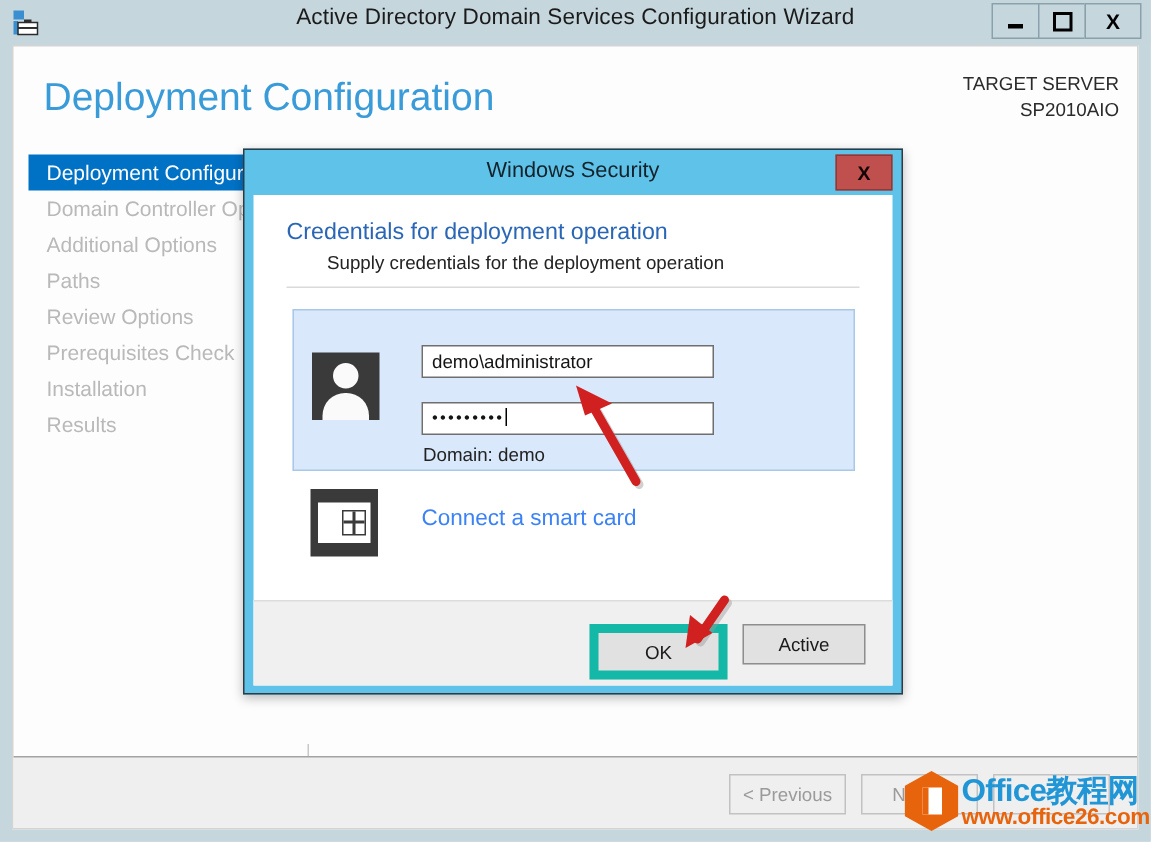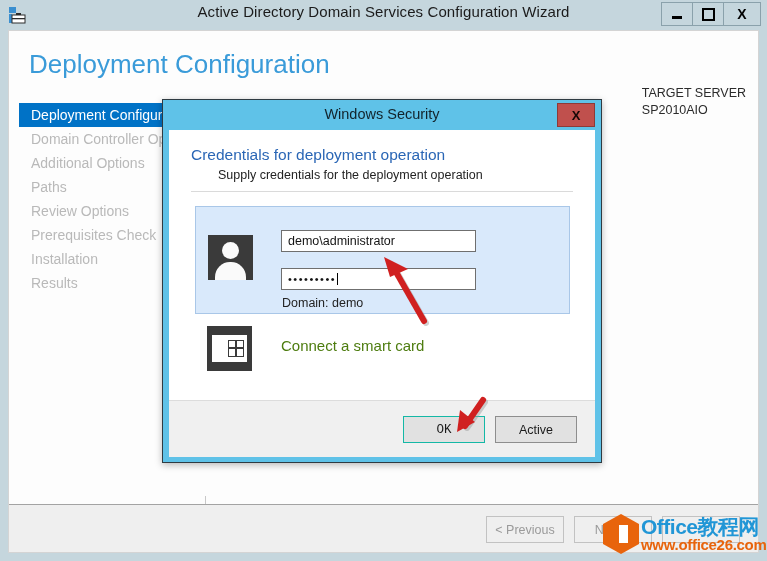--- a/index.html
+++ b/index.html
@@ -54,23 +54,23 @@
     border: 1px solid #d4d4d4;
     box-sizing: border-box;
   }
   .page-header {
     position: absolute; left: 20px; top: 18px;
     font-size: 26px; color: #3a9bd9;
     font-weight: 400;
   }
   .target-server {
     position: absolute; right: 12px; top: 17px;
+    text-align: right;
     font-size: 12.5px; color: #2b2b2b;
     line-height: 17px;
-    margin-top: 37px;
   }
   
   .sidebar {
     position: absolute; left: 10px; top: 72px;
     width: 185px;
   }
   .nav-item {
     height: 24px; line-height: 24px;
     padding-left: 12px;
     font-size: 14px;
@@ -234,38 +234,38 @@
   .sc-chip:before {
     content:""; position:absolute; left:0; top: 6px;
     width: 100%; height: 1.5px; background:#3a3a3a;
   }
   .sc-chip:after {
     content:""; position:absolute; left: 6px; top: 0;
     width: 1.5px; height: 100%; background:#3a3a3a;
   }
   .smartcard-text {
     position:absolute; left: 112px; top: 207px;
-    font-size: 15px; color:#4d7c0f;
+    font-size: 15px; color:#3b82f6;
   }
   .dlg-footer {
     position:absolute; left: 0; bottom: 0;
     width: 100%; height: 56px;
     background: #f0f0f0; border-top:1px solid #dcdcdc;
   }
   .dlg-fbtns {
     position:absolute; right: 18px; top: 15px;
     display:flex; gap: 10px;
   }
   .dbtn {
     width: 80px; height: 25px;
     background:#e1e1e1; border:1px solid #8e8e8e;
     font-size: 12.5px; color:#1b1b1b;
     display:flex; align-items:center; justify-content:center;
   }
-  .dbtn.primary { border: 1px solid #14b8a6; font-family: Liberation Mono, monospace; }
+  .dbtn.primary { border: 6px solid #14b8a6; }
   
   .arrow { position:absolute; pointer-events:none; }
   
   .watermark {
     position:absolute; right: 6px; bottom: 6px;
     width: 158px; height: 44px;
   }
   .wm-hex {
     position:absolute; left: 0; top: 3px;
     width: 36px; height: 40px;

